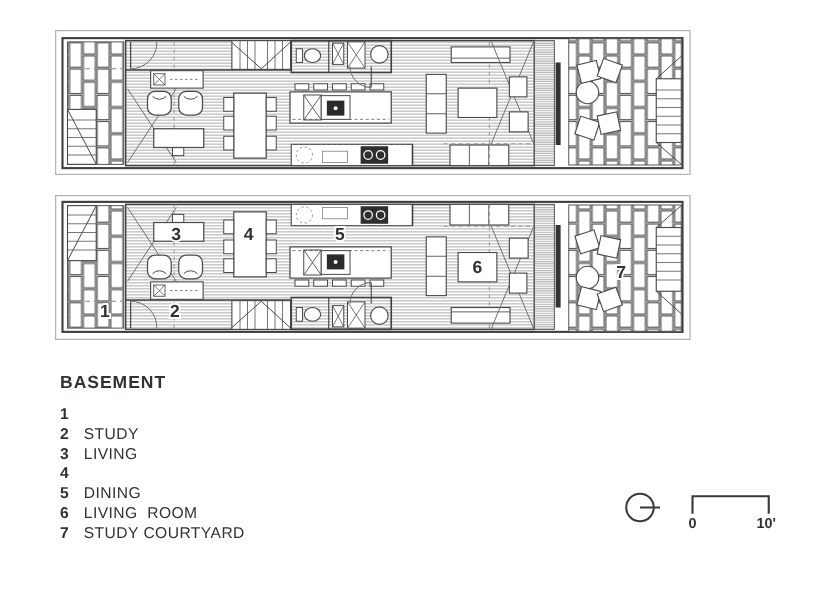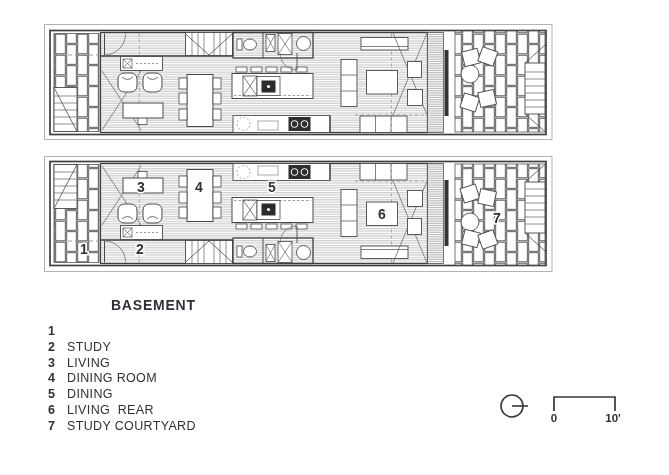--- a/index.html
+++ b/index.html
@@ -4,21 +4,21 @@
 <style>
   html,body{margin:0;padding:0;background:#ffffff;}
   #stage{position:relative;width:669px;height:475px;background:#ffffff;overflow:hidden;
          font-family:"Liberation Sans",sans-serif;}
   #plan-svg{position:absolute;left:0;top:0;}
   svg text{font-family:"Liberation Sans",sans-serif;}
   .plan-num{font-size:14px;font-weight:bold;fill:#2d3138;text-anchor:middle;
             paint-order:stroke;stroke:#ffffff;stroke-width:3px;}
   .scale-num{font-size:11.5px;font-weight:bold;fill:#2d3138;text-anchor:middle;}
   #legend{position:absolute;left:48px;top:297px;color:#2d3138;}
-  #legend-title{font-size:14px;font-weight:bold;letter-spacing:.8px;margin:0 0 11px 0;text-align:right;}
+  #legend-title{font-size:14px;font-weight:bold;letter-spacing:.8px;margin:0 0 11px 0;}
   .legend-row{display:flex;align-items:baseline;line-height:15.8px;font-size:12.5px;
               letter-spacing:.35px;}
   .legend-num{font-weight:bold;width:19px;flex:0 0 19px;}
   .legend-label{white-space:pre;}
 </style>
 </head>
 <body>
 
 <div id="stage">
   <svg id="plan-svg" width="669" height="475" viewBox="0 0 669 475">
@@ -222,28 +222,27 @@
     <div class="legend-row">
       <span class="legend-num">2</span>
       <span class="legend-label">STUDY</span>
     </div>
     <div class="legend-row">
       <span class="legend-num">3</span>
       <span class="legend-label">LIVING</span>
     </div>
     <div class="legend-row">
       <span class="legend-num">4</span>
-      <span class="legend-label">DINING ROOM</span>
     </div>
     <div class="legend-row">
       <span class="legend-num">5</span>
       <span class="legend-label">DINING</span>
     </div>
     <div class="legend-row">
       <span class="legend-num">6</span>
-      <span class="legend-label">LIVING  REAR</span>
+      <span class="legend-label">LIVING  ROOM</span>
     </div>
     <div class="legend-row">
       <span class="legend-num">7</span>
       <span class="legend-label">STUDY COURTYARD</span>
     </div>
   </div>
 </div>
 
 </body></html>

